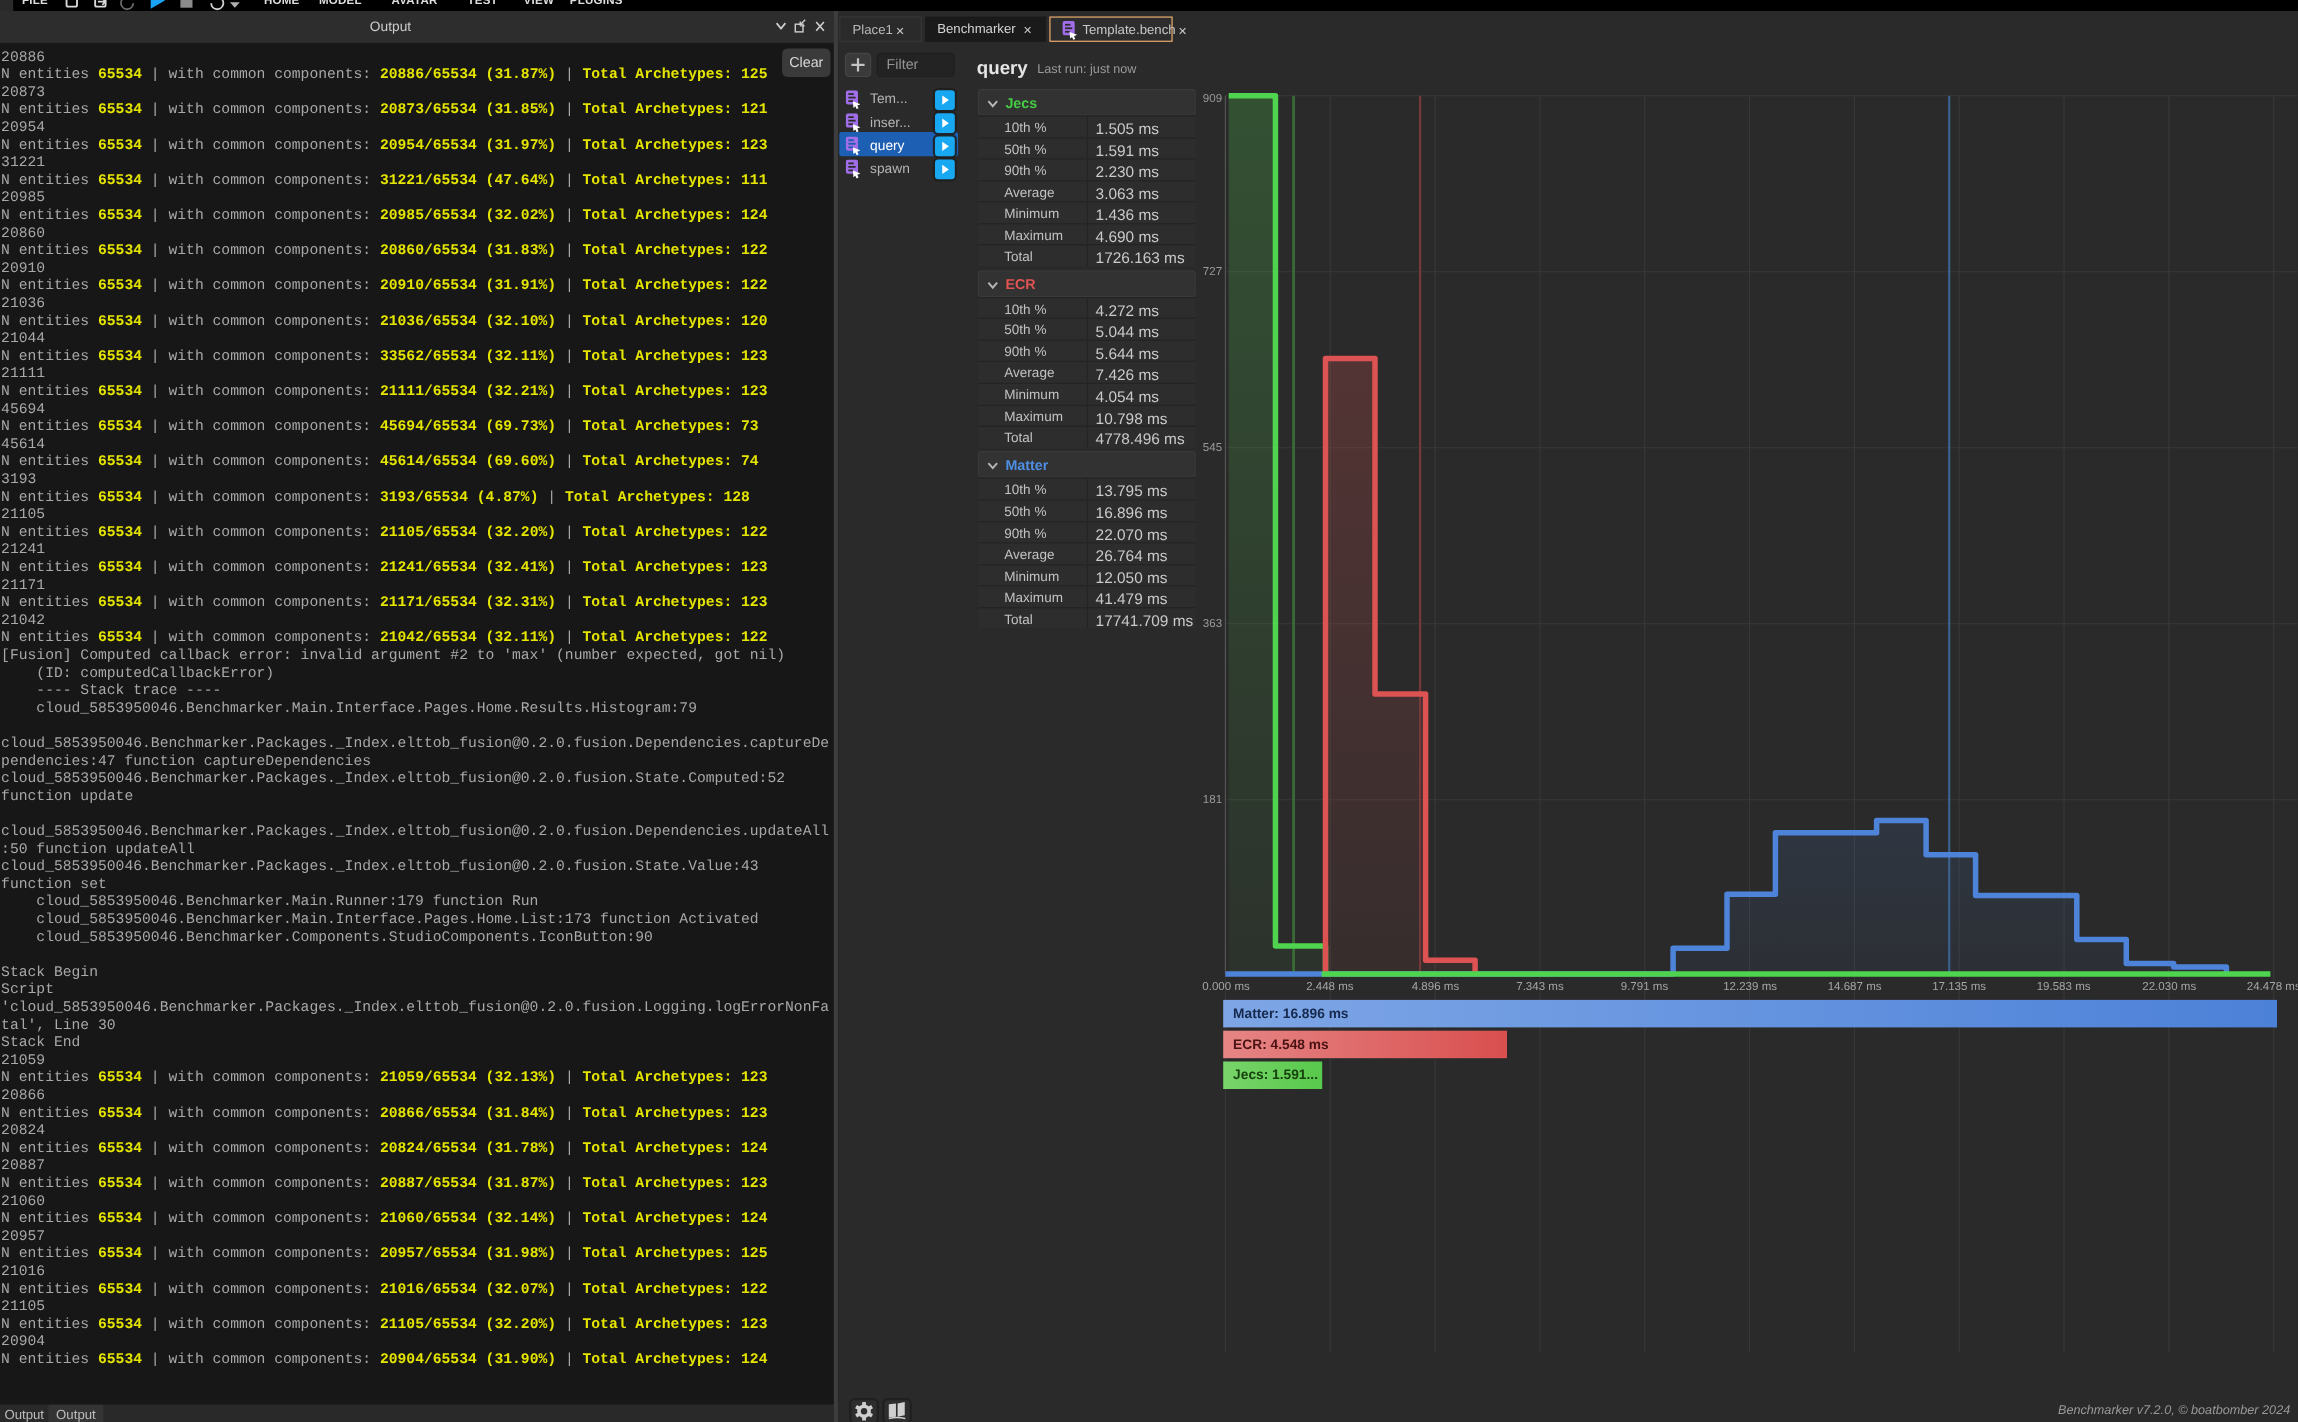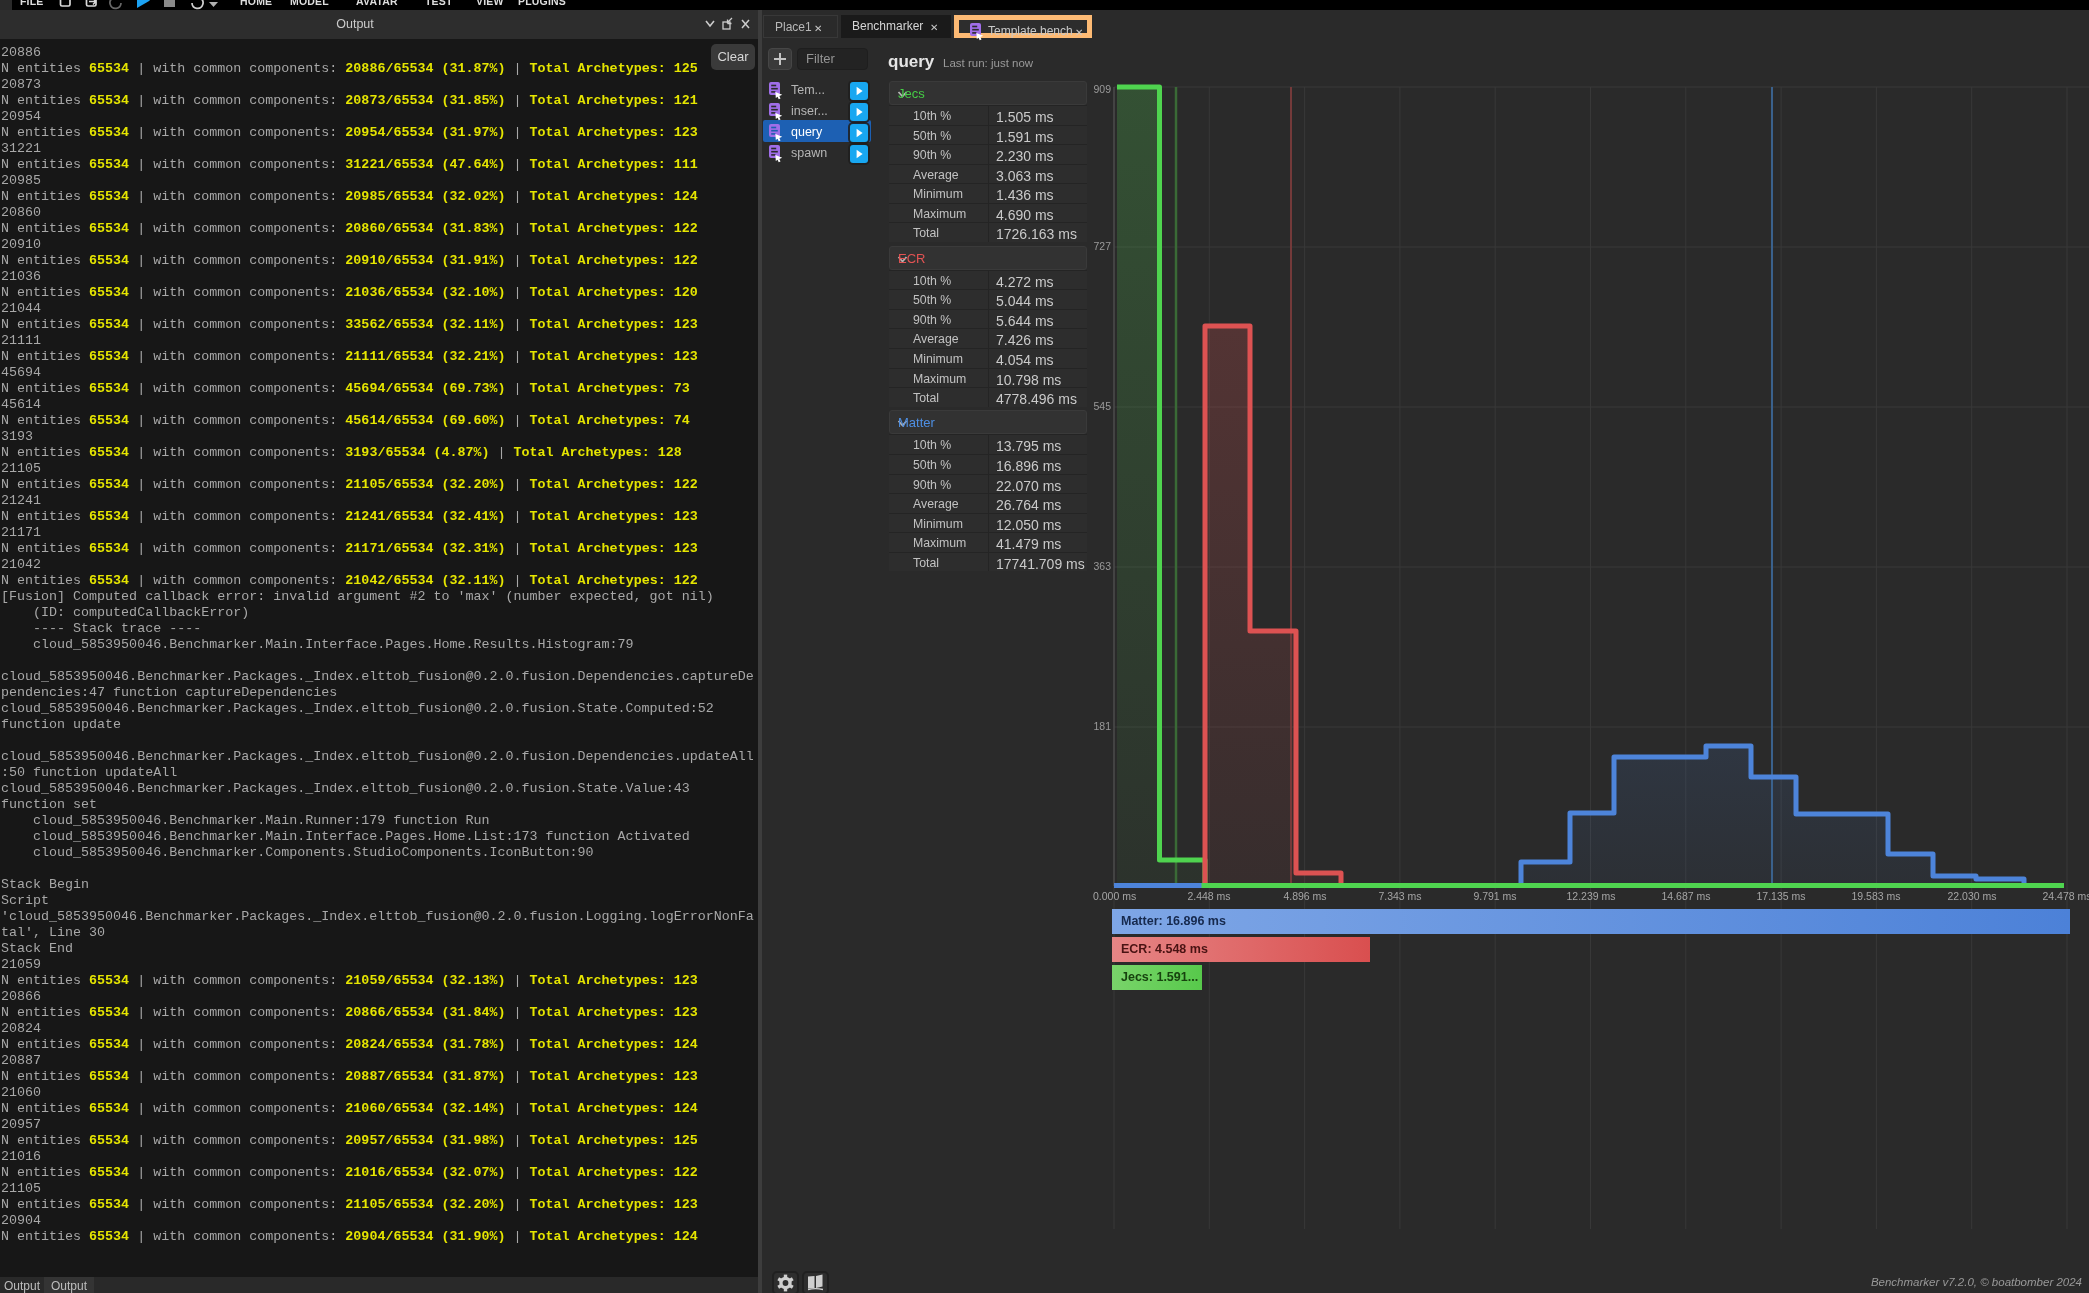--- a/index.html
+++ b/index.html
@@ -26,21 +26,21 @@
   border-radius:4px;color:#949494;font-size:13px;line-height:20px;padding-left:8px}
 .lrow{position:absolute;left:6px;width:100px;height:19px;font-size:12.5px;color:#b5b5b5}
 .lrow .nm{position:absolute;left:23px;top:2px}
 #selrow{left:1px;top:110px;width:108px;height:22px;background:#1d60b3;border-radius:2px}
 .play{position:absolute;left:82px;top:1px;width:18px;height:18px;background:#18a7f1;border-radius:3px;box-shadow:0 0 0 2px rgba(30,30,30,0.85)}
 .play svg{position:absolute;left:0;top:0}
 #qtitle{left:126px;top:42px;font-size:17px;font-weight:bold;color:#e5e5e5}
 #lastrun{left:181px;top:47px;font-size:11.5px;color:#9a9a9a}
 .sect{position:absolute;left:127px;width:198px}
 .shdr{position:relative;height:24px;background:#323232;border:1px solid #3a3a3a;border-radius:3px}
-.shdr .nm{position:absolute;left:8px;top:4px;font-size:13px;font-weight:normal}
+.shdr .nm{position:absolute;left:24px;top:4px;font-size:13px;font-weight:bold}
 .shdr svg{position:absolute;left:7px;top:7px}
 .srow{position:relative;height:19.57px;background:#2d2d2d;border-top:1px solid #242424}
 .srow .l{position:absolute;left:24px;top:3px;font-size:12.3px;color:#c2c2c2}
 .srow .v{position:absolute;left:107px;top:3px;font-size:14px;color:#cacaca}
 .srow .dv{position:absolute;left:99px;top:0;width:1px;height:100%;background:#242424}
 #foot{position:absolute;right:7px;top:1266px;font-style:italic;font-size:11.5px;color:#989898}
 .fbtn{position:absolute;top:1261px;width:27px;height:24px;background:#2e2e2e;
   border:2px solid #202020;border-radius:5px}
 </style></head><body>
 <div id="menubar" class="abs">
@@ -151,21 +151,21 @@
 <div id="clear" class="abs">Clear</div>
 <div id="botbar" class="abs">
     <span class="btab" style="left:4px">Output</span>
     <span class="abs" style="left:44px;top:0;width:50px;height:16px;background:#343434"></span>
     <span class="btab" style="left:51px">Output</span>
   </div>
 <div id="sep" class="abs"></div>
 <div id="rpanel" class="abs">
     <div class="tab" style="left:1px;width:75px;background:#2a2a2a;border:1px solid #383838"><span class="abs" style="left:11px;color:#b8b8b8">Place1</span><span class="abs tabx" style="left:50px">✕</span></div>
     <div class="tab" style="left:79px;width:110px;background:#1a1a1a"><span class="abs" style="left:11px;color:#d5d5d5">Benchmarker</span><span class="abs tabx" style="left:89px">✕</span></div>
-    <div class="tab" style="left:192px;width:138px;background:#2d2d2d;border:5px solid #fdba74"><svg class="abs" style="left:10px;top:3px" width="17" height="18" viewBox="0 0 17 18">
+    <div class="tab" style="left:192px;width:112px;background:#2d2d2d;border:1px solid #fdba74"><svg class="abs" style="left:10px;top:3px" width="17" height="18" viewBox="0 0 17 18">
         <rect x="1" y="0" width="11" height="13" rx="2" fill="#a06ee8"></rect>
         <rect x="3.2" y="2.7" width="5" height="1.6" fill="#2b2b2b"></rect>
         <rect x="3.2" y="5.9" width="6.6" height="1.6" fill="#2b2b2b"></rect>
         <rect x="3.2" y="9.1" width="4.2" height="1.6" fill="#2b2b2b"></rect>
         <path d="M7.4 10 L14.2 12.7 L11.4 13.9 L12.5 16.4 L10.7 17.2 L9.6 14.7 L7.8 16.1 Z" fill="#ffffff"></path>
       </svg><span class="abs" style="left:29px;color:#c8c8c8">Template.bench</span><span class="abs tabx" style="left:116px">✕</span></div>
     <div id="plusbtn" class="abs"><svg width="22" height="20" viewBox="0 0 22 20">
         <path d="M11 4 L11 16 M5 10 L17 10" stroke="#c4c4c4" stroke-width="2"></path>
       </svg></div>
     <div id="filter" class="abs">Filter</div>

